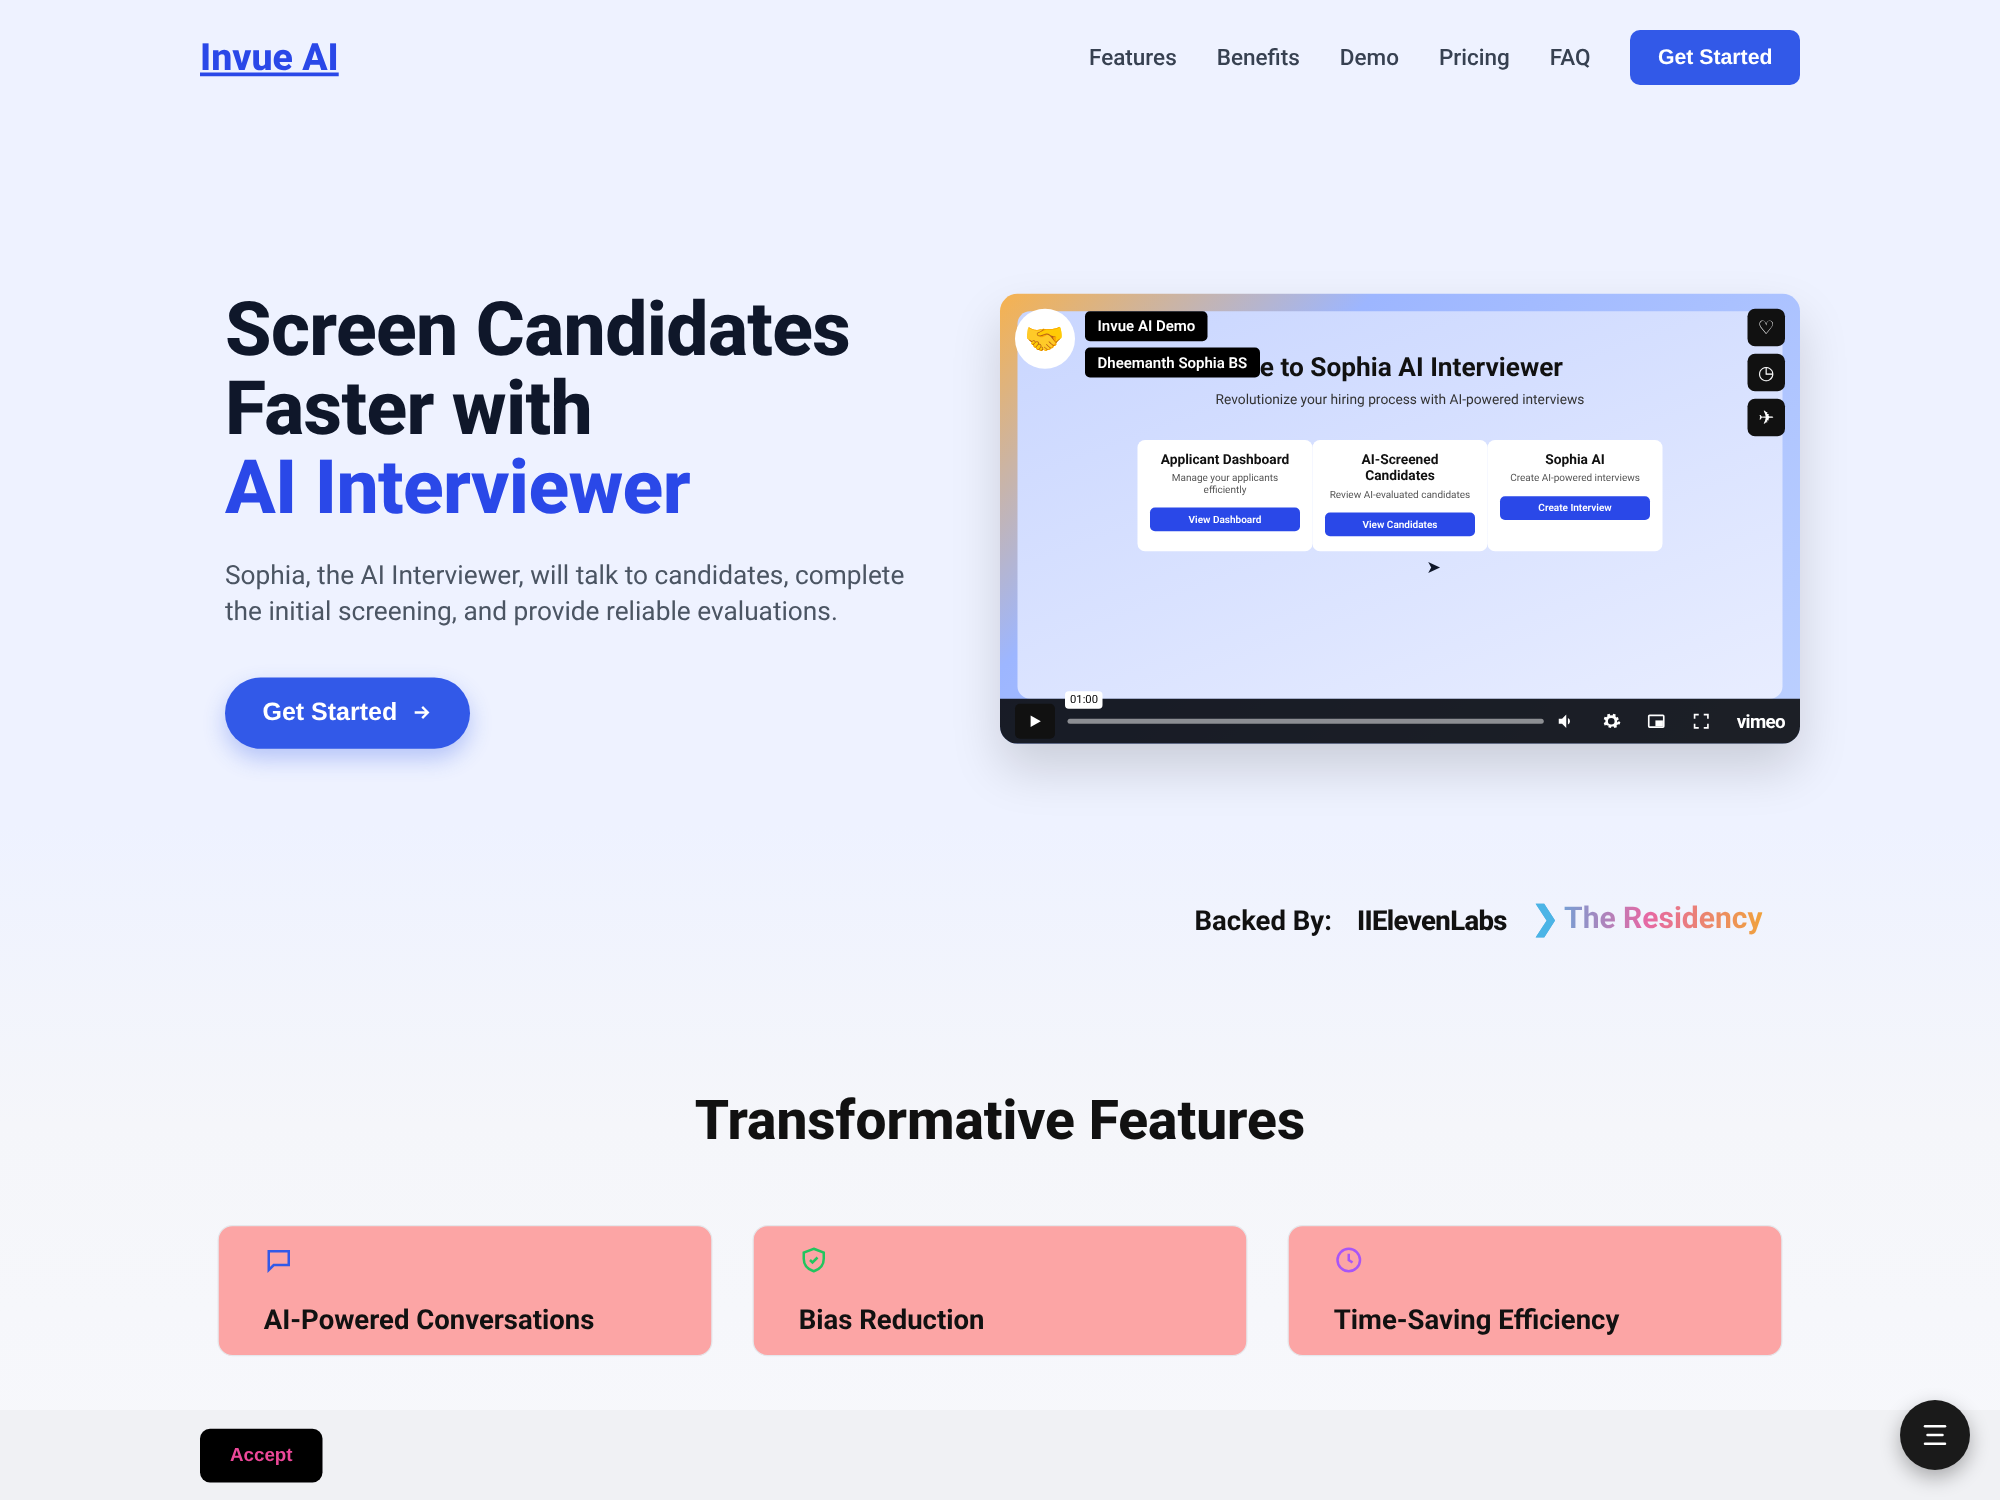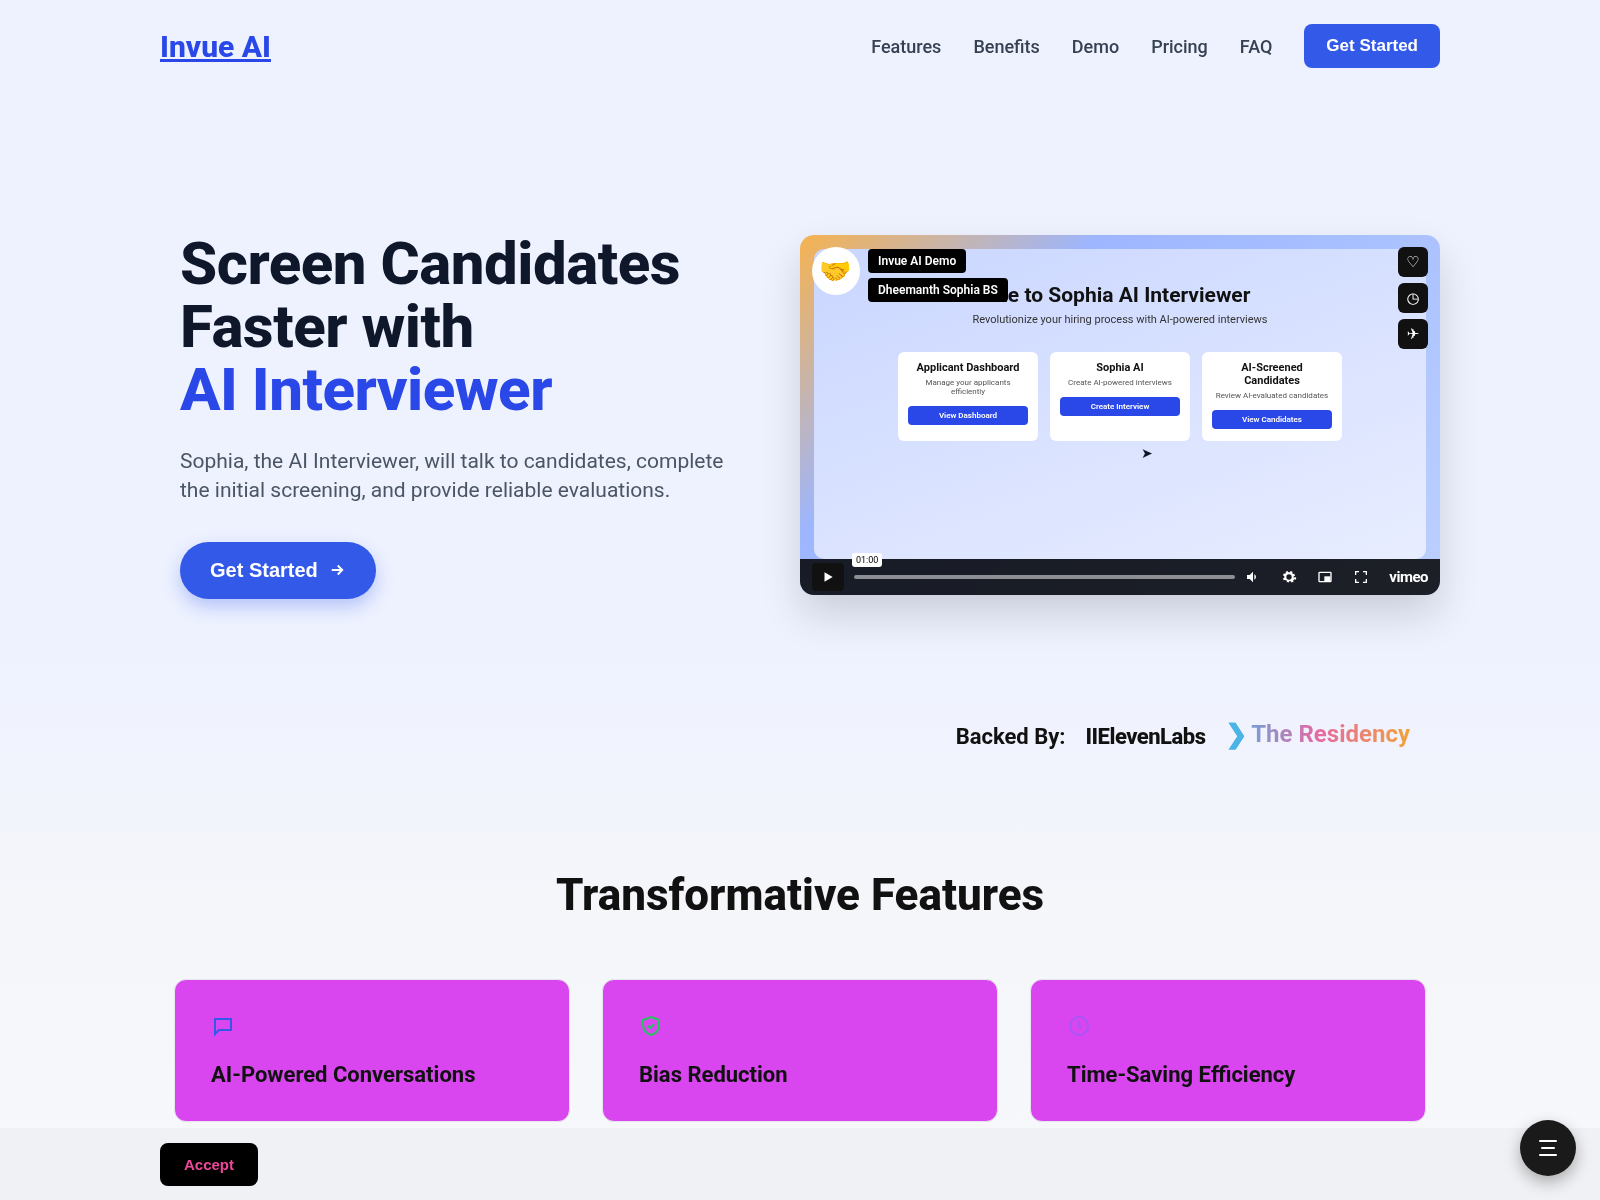--- a/index.html
+++ b/index.html
@@ -137,21 +137,21 @@
 .vid-icon-btn {
   width: 30px; height: 30px; border-radius: 6px; background: #111;
   display: flex; align-items: center; justify-content: center; color: #fff;
   font-size: 15px;
 }
 .vid-title {
   font-size: 21px; font-weight: 700; color: #111; margin-top: 4px; text-align: center;
 }
 .vid-sub { font-size: 11px; color: #333; margin-top: 6px; text-align: center; }
 .vid-cards {
-  display: flex; gap: 12px; margin-top: 26px;
+  display: flex; gap: 0; margin-top: 26px;
 }
 .vcard {
   background: #fff; border-radius: 6px; width: 140px; padding: 10px 10px 12px;
   text-align: center;
 }
 .vcard-title { font-size: 11px; font-weight: 700; color: #111; line-height: 1.15; }
 .vcard-sub { font-size: 8px; color: #555; margin-top: 3px; }
 .vcard-btn {
   margin-top: 10px; background: #2a48e8; color: #fff; font-size: 8px; font-weight: 600;
   padding: 5px 0; border-radius: 4px; width: 100%;
@@ -193,22 +193,22 @@
   display: inline-flex; align-items: center; gap: 4px;
 }
 .resid-wing { color: #4bb4e6; font-size: 26px; -webkit-text-fill-color: #4bb4e6; }
 
 .features-section { margin-top: 120px; text-align: center; }
 .features-h2 { font-size: 44px; font-weight: 800; color: #111; }
 .feature-cards {
   display: flex; gap: 32px; justify-content: center; margin-top: 58px;
 }
 .fcard {
-  width: 396px; background: #d946ef; border: 1px solid #e5e7eb; border-radius: 12px;
-  padding: 34px 36px; text-align: left;
+  width: 396px; background: #fca5a5; border: 1px solid #e5e7eb; border-radius: 12px;
+  padding: 15px 36px; text-align: left;
 }
 .ficon { width: 24px; height: 24px; }
 .ftitle { font-size: 22px; font-weight: 700; margin-top: 20px; color: #111; }
 
 .cookie-bar {
   position: absolute; bottom: 0; left: 0; right: 0; height: 72px;
   background: #f0f1f4; display: flex; align-items: center; justify-content: space-between;
   padding: 0 160px;
 }
 .cookie-text { font-size: 17px; color: #222; }
@@ -265,28 +265,28 @@
         <div class="video-inner">
           <div class="vid-title">me to Sophia AI Interviewer</div>
           <div class="vid-sub">Revolutionize your hiring process with AI-powered interviews</div>
           <div class="vid-cards">
             <div class="vcard">
               <div class="vcard-title">Applicant Dashboard</div>
               <div class="vcard-sub">Manage your applicants efficiently</div>
               <div class="vcard-btn">View Dashboard</div>
             </div>
             <div class="vcard">
+              <div class="vcard-title">AI-Screened Candidates</div>
+              <div class="vcard-sub">Review AI-evaluated candidates</div>
+              <div class="vcard-btn">View Candidates</div>
+            </div>
+            <div class="vcard">
               <div class="vcard-title">Sophia AI</div>
               <div class="vcard-sub">Create AI-powered interviews</div>
               <div class="vcard-btn">Create Interview</div>
-            </div>
-            <div class="vcard">
-              <div class="vcard-title">AI-Screened Candidates</div>
-              <div class="vcard-sub">Review AI-evaluated candidates</div>
-              <div class="vcard-btn">View Candidates</div>
             </div>
           </div>
           <div class="cursor">➤</div>
         </div>
 
         <div class="vid-badge-wrap">
           <div class="vid-circle">🤝</div>
           <div class="vid-labels">
             <div class="vid-pill">Invue AI Demo</div>
             <div class="vid-pill">Dheemanth Sophia BS</div>

